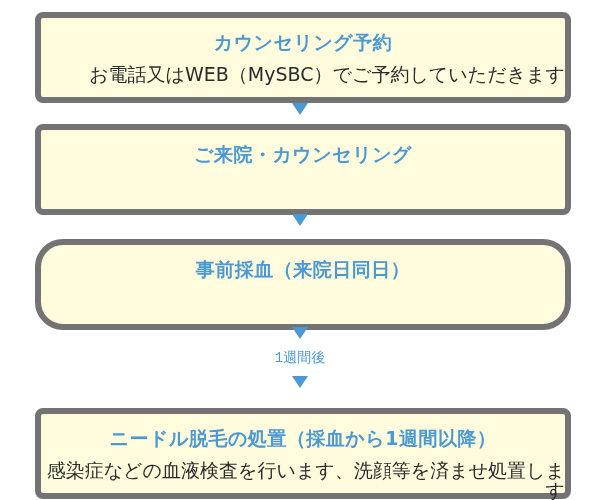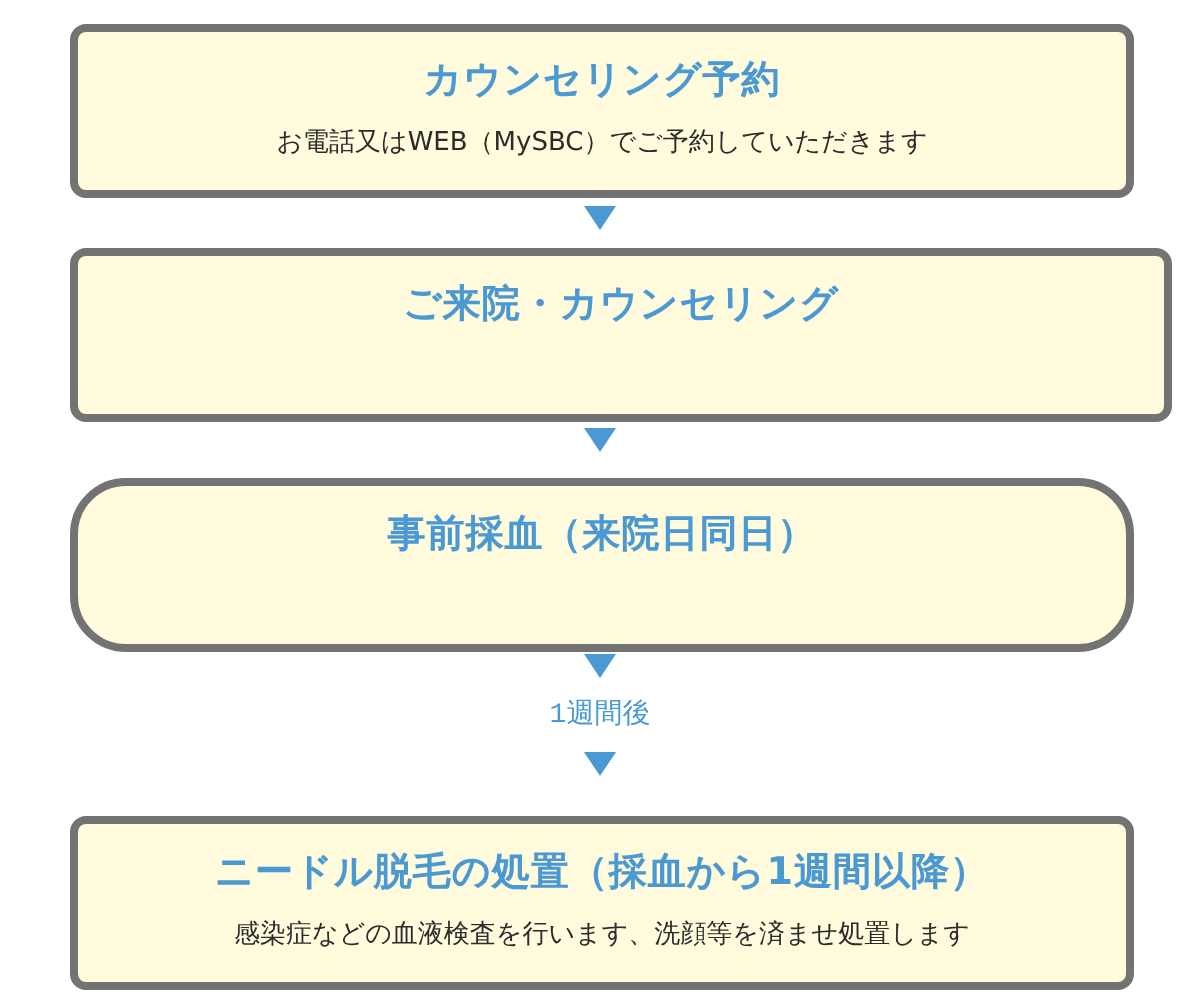--- a/index.html
+++ b/index.html
@@ -3,32 +3,32 @@
   <meta charset="utf-8">
   <style>
     html, body { margin: 0; padding: 0; }
     body {
       width: 600px; height: 500px; background: #ffffff;
       position: relative; overflow: hidden;
       font-family: "DejaVu Sans", "Liberation Sans", sans-serif;
     }
     .step {
       position: absolute; left: 35px; width: 524px; height: 79px;
-      background: #fffbdc; border: 4px solid #737373; border-radius: 8px;
+      background: #fffbdc; border: 6px solid #737373; border-radius: 8px;
       box-sizing: content-box;
       text-align: center;
     }
     .step-title {
       position: absolute; left: 0; right: 0; top: 12px;
       color: #4a99d3; font-size: 19px; font-weight: bold; line-height: 24px;
       letter-spacing: 0.5px;
     }
     .step-desc {
       position: absolute; left: 0; right: 0; top: 46px;
-      color: #2b2b2b; font-size: 13px; line-height: 20px;
+      color: #2b2b2b; font-size: 19px; line-height: 20px; text-align: right;
     }
     .arrow {
       position: absolute; left: 292px; width: 0; height: 0;
       border-left: 8.5px solid transparent; border-right: 8.5px solid transparent;
       border-top: 12px solid #4a99d3;
     }
     .interval {
       position: absolute; left: 0; width: 600px; top: 348px;
       text-align: center; color: #4a99d3; font-size: 14px; line-height: 20px; font-family: Liberation Mono, monospace;
     }
@@ -38,21 +38,21 @@
 
 <div>
 
   <div class="step" style="top:12px;">
     <div class="step-title">カウンセリング予約</div>
     <div class="step-desc">お電話又はWEB（MySBC）でご予約していただきます</div>
   </div>
 
   <div class="arrow" style="top:103px;"></div>
 
-  <div class="step" style="top:124px;padding-left:19px;">
+  <div class="step" style="top:124px;">
     <div class="step-title">ご来院・カウンセリング</div>
   </div>
 
   <div class="arrow" style="top:214px;"></div>
 
   <div class="step" style="top:239px;border-radius:28px;">
     <div class="step-title">事前採血（来院日同日）</div>
   </div>
 
   <div class="arrow" style="top:327px;"></div>

